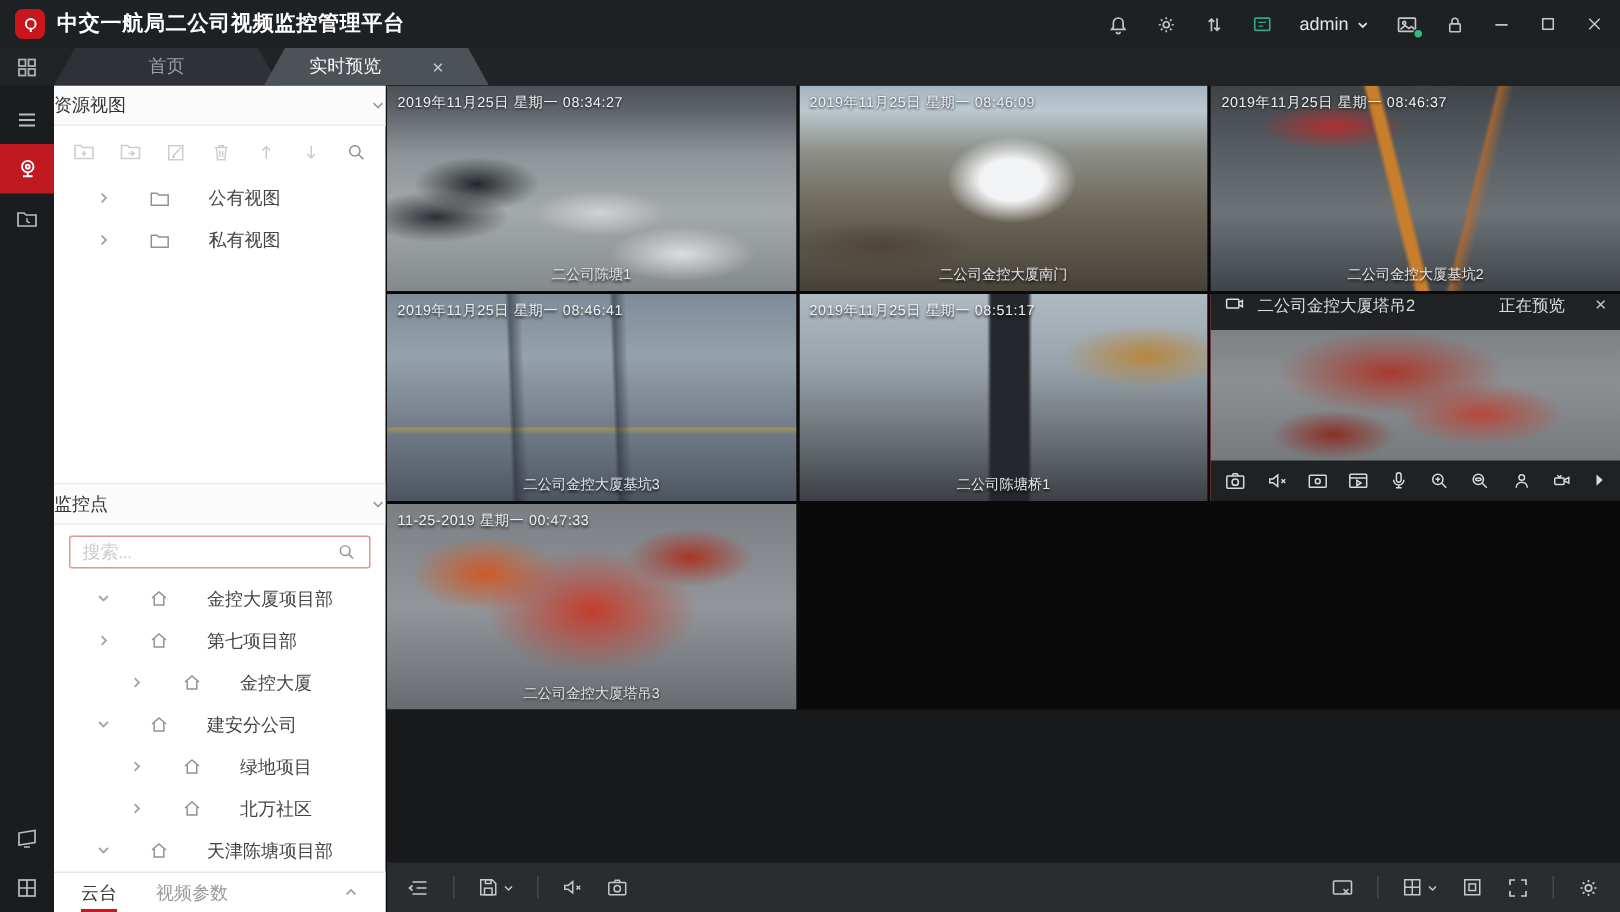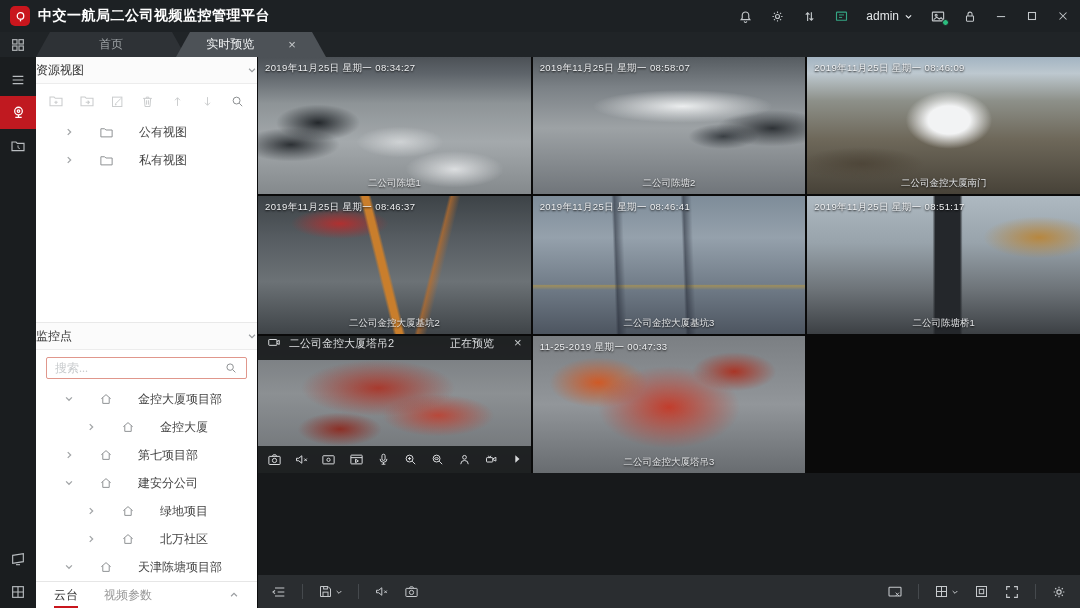--- a/index.html
+++ b/index.html
@@ -379,47 +379,47 @@
               </svg>
             </span>
           <span class="tree-ic">
               <svg width="14" height="14" viewBox="0 0 24 24" fill="none" stroke="currentColor" stroke-width="1.7">
                 <path d="M4 11.5 L12 4.5 L20 11.5"></path>
                 <path d="M6.5 9.8 V19.5 h11 V9.8"></path>
               </svg>
             </span>
           <span>金控大厦项目部</span>
         </div>
-        <div class="tree-row lv1">
+        <div class="tree-row lv0">
           <span class="tree-chev">
               <svg width="10" height="10" viewBox="0 0 12 12" fill="none" stroke="currentColor" stroke-width="1.5">
                 <path d="M4.5 2.5 L8 6 L4.5 9.5"></path>
               </svg>
             </span>
           <span class="tree-ic">
               <svg width="14" height="14" viewBox="0 0 24 24" fill="none" stroke="currentColor" stroke-width="1.7">
                 <path d="M4 11.5 L12 4.5 L20 11.5"></path>
                 <path d="M6.5 9.8 V19.5 h11 V9.8"></path>
               </svg>
             </span>
-          <span>金控大厦</span>
-        </div>
-        <div class="tree-row lv0">
+          <span>第七项目部</span>
+        </div>
+        <div class="tree-row lv1">
           <span class="tree-chev">
               <svg width="10" height="10" viewBox="0 0 12 12" fill="none" stroke="currentColor" stroke-width="1.5">
                 <path d="M4.5 2.5 L8 6 L4.5 9.5"></path>
               </svg>
             </span>
           <span class="tree-ic">
               <svg width="14" height="14" viewBox="0 0 24 24" fill="none" stroke="currentColor" stroke-width="1.7">
                 <path d="M4 11.5 L12 4.5 L20 11.5"></path>
                 <path d="M6.5 9.8 V19.5 h11 V9.8"></path>
               </svg>
             </span>
-          <span>第七项目部</span>
+          <span>金控大厦</span>
         </div>
         <div class="tree-row lv0">
           <span class="tree-chev">
               <svg width="10" height="10" viewBox="0 0 12 12" fill="none" stroke="currentColor" stroke-width="1.5">
                 <path d="M2.5 4 L6 7.5 L9.5 4"></path>
               </svg>
             </span>
           <span class="tree-ic">
               <svg width="14" height="14" viewBox="0 0 24 24" fill="none" stroke="currentColor" stroke-width="1.7">
                 <path d="M4 11.5 L12 4.5 L20 11.5"></path>
@@ -489,25 +489,20 @@
   </aside>
 
   <main class="grid">
 
     <div class="cell">
       <div class="scene s1"></div>
       <div class="ts">2019年11月25日 星期一 08:34:27</div>
       <div class="cam-label">二公司陈塘1</div>
     </div>
 
-    <div class="cell">
-      <div class="scene s2"></div>
-      <div class="ts">2019年11月25日 星期一 08:58:07</div>
-      <div class="cam-label">二公司陈塘2</div>
-    </div>
 
     <div class="cell">
       <div class="scene s3"></div>
       <div class="ts">2019年11月25日 星期一 08:46:09</div>
       <div class="cam-label">二公司金控大厦南门</div>
     </div>
 
     <div class="cell">
       <div class="scene s4"></div>
       <div class="ts">2019年11月25日 星期一 08:46:37</div>

